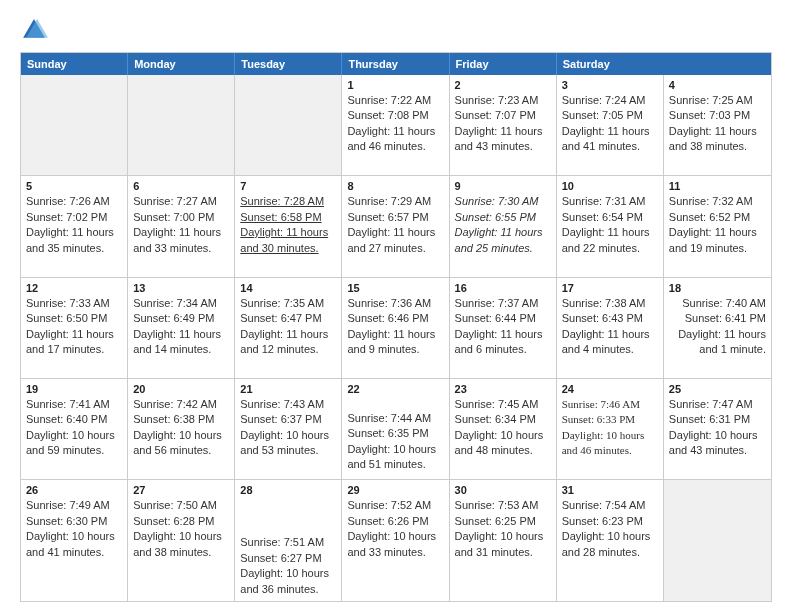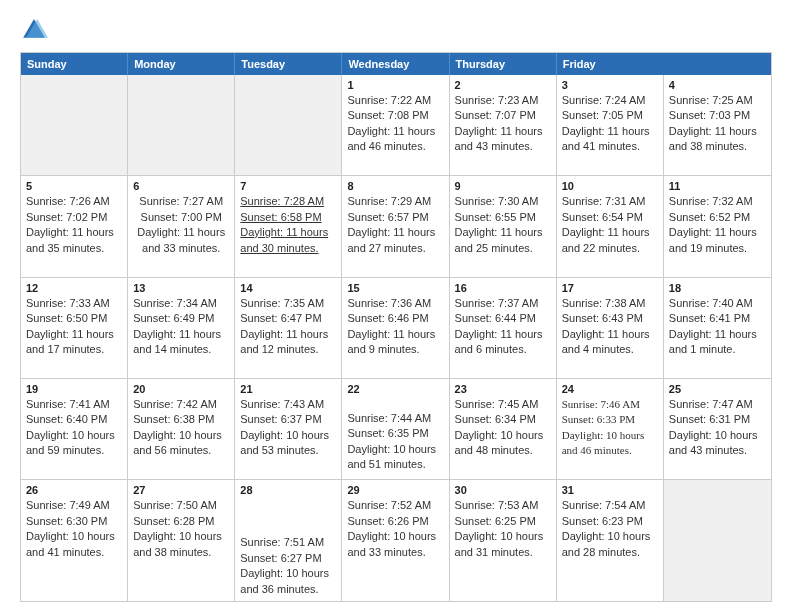--- a/index.html
+++ b/index.html
@@ -136,23 +136,23 @@
       <div class="month-title"></div>
       <div class="location"></div>
     </div>
   </div>
 
   <div class="calendar">
     <div class="cal-header" id="cal-header-row">
         <div class="cal-header-cell">Sunday</div>
         <div class="cal-header-cell">Monday</div>
         <div class="cal-header-cell">Tuesday</div>
-        <div class="cal-header-cell">Wednesday</div>
         <div class="cal-header-cell">Thursday</div>
         <div class="cal-header-cell">Friday</div>
+        <div class="cal-header-cell">Saturday</div>
       </div>
     <div class="cal-body" id="cal-body">
         <div class="cal-row">
           <div class="cal-cell empty shaded"></div>
           <div class="cal-cell empty shaded"></div>
           <div class="cal-cell empty shaded"></div>
           <div class="cal-cell">
             <span class="day-num">1</span>
             <div class="cell-detail" style="white-space: pre-line;">Sunrise: 7:22 AM
 Sunset: 7:08 PM
@@ -184,42 +184,42 @@
         <div class="cal-row">
           <div class="cal-cell">
             <span class="day-num">5</span>
             <div class="cell-detail" style="white-space: pre-line;">Sunrise: 7:26 AM
 Sunset: 7:02 PM
 Daylight: 11 hours
 and 35 minutes.</div>
           </div>
           <div class="cal-cell">
             <span class="day-num">6</span>
-            <div class="cell-detail" style="white-space: pre-line; text-align: center;">Sunrise: 7:27 AM
+            <div class="cell-detail" style="white-space: pre-line;">Sunrise: 7:27 AM
 Sunset: 7:00 PM
 Daylight: 11 hours
 and 33 minutes.</div>
           </div>
           <div class="cal-cell">
             <span class="day-num">7</span>
             <div class="cell-detail" style="white-space: pre-line; text-decoration: underline;">Sunrise: 7:28 AM
 Sunset: 6:58 PM
 Daylight: 11 hours
 and 30 minutes.</div>
           </div>
           <div class="cal-cell">
             <span class="day-num">8</span>
             <div class="cell-detail" style="white-space: pre-line;">Sunrise: 7:29 AM
 Sunset: 6:57 PM
 Daylight: 11 hours
 and 27 minutes.</div>
           </div>
           <div class="cal-cell">
             <span class="day-num">9</span>
-            <div class="cell-detail" style="white-space: pre-line;">Sunrise: 7:30 AM
+            <div class="cell-detail" style="white-space: pre-line; font-style: italic;">Sunrise: 7:30 AM
 Sunset: 6:55 PM
 Daylight: 11 hours
 and 25 minutes.</div>
           </div>
           <div class="cal-cell">
             <span class="day-num">10</span>
             <div class="cell-detail" style="white-space: pre-line;">Sunrise: 7:31 AM
 Sunset: 6:54 PM
 Daylight: 11 hours
 and 22 minutes.</div>
@@ -270,21 +270,21 @@
           </div>
           <div class="cal-cell">
             <span class="day-num">17</span>
             <div class="cell-detail" style="white-space: pre-line;">Sunrise: 7:38 AM
 Sunset: 6:43 PM
 Daylight: 11 hours
 and 4 minutes.</div>
           </div>
           <div class="cal-cell">
             <span class="day-num">18</span>
-            <div class="cell-detail" style="white-space: pre-line;">Sunrise: 7:40 AM
+            <div class="cell-detail" style="white-space: pre-line; text-align: right;">Sunrise: 7:40 AM
 Sunset: 6:41 PM
 Daylight: 11 hours
 and 1 minute.</div>
           </div>
         </div>
         <div class="cal-row">
           <div class="cal-cell">
             <span class="day-num">19</span>
             <div class="cell-detail" style="white-space: pre-line;">Sunrise: 7:41 AM
 Sunset: 6:40 PM

